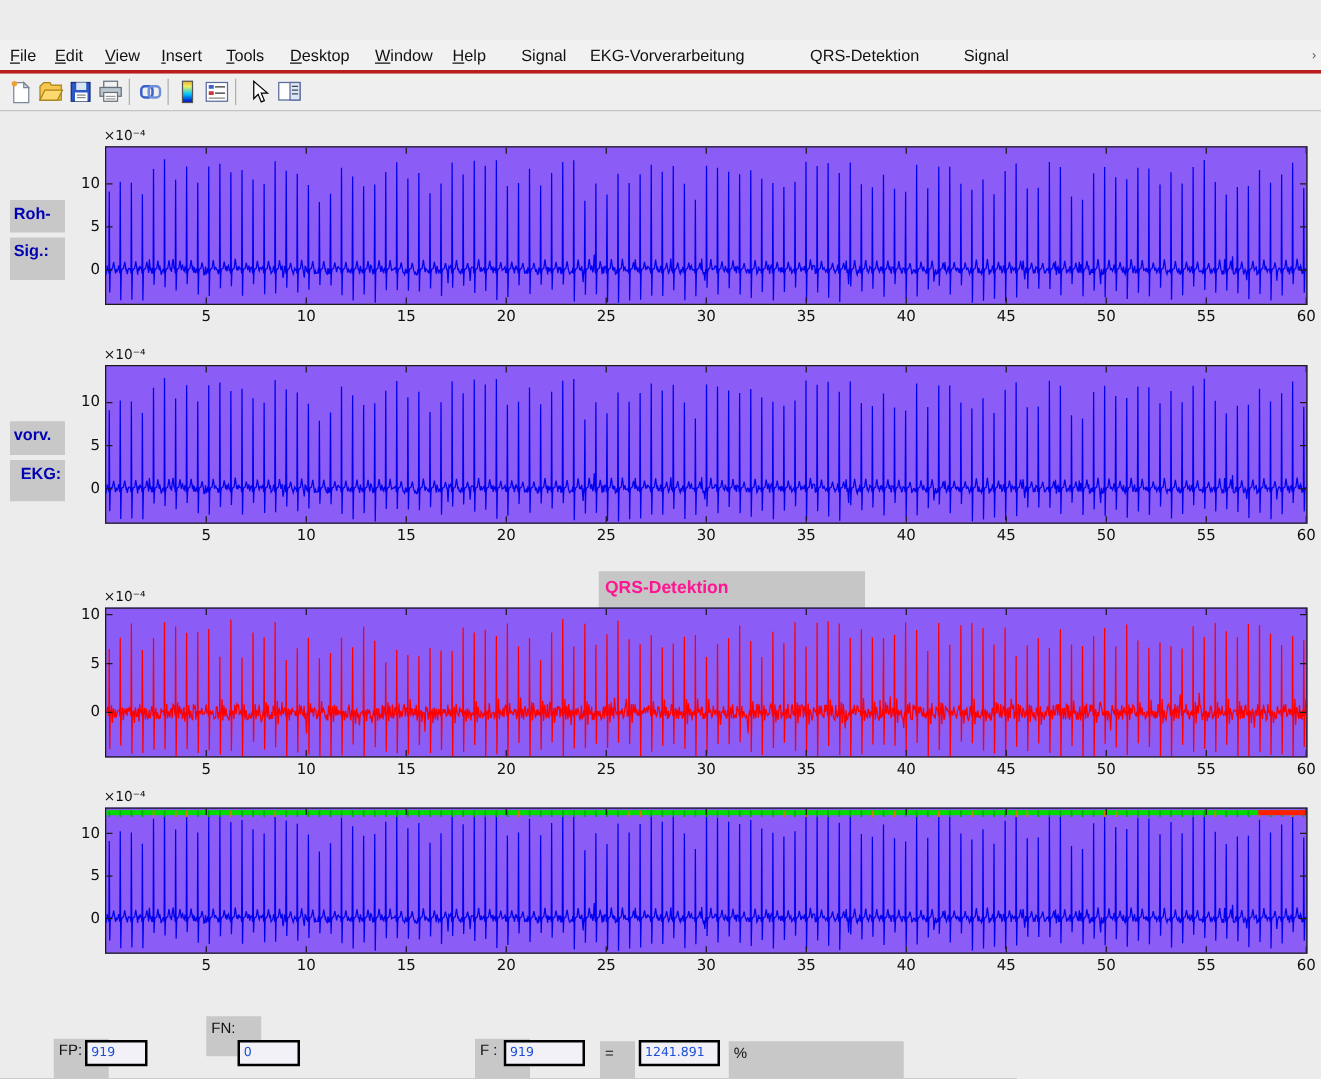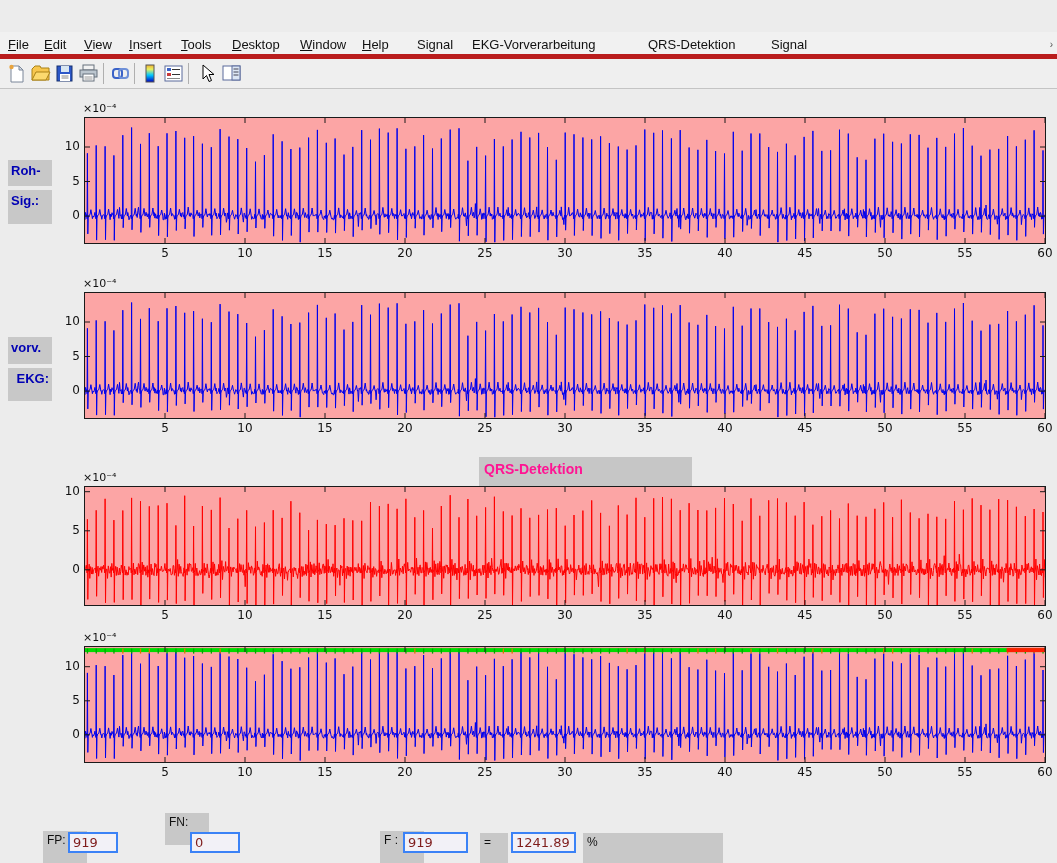--- a/index.html
+++ b/index.html
@@ -9,38 +9,38 @@
   
   #titlebar{position:absolute;left:0;top:0;width:1057px;height:32px;
     background:linear-gradient(#F7F7F7,#DCDCDC);border-bottom:1px solid #A8A8A8;box-sizing:border-box;}
   #window-title{position:absolute;left:0;top:0;width:100%;height:32px;line-height:32px;
     text-align:center;font-size:13px;font-weight:bold;color:#1a1a1a;}
   .win-btn{position:absolute;top:5px;width:22px;height:22px;line-height:22px;text-align:center;
     font-size:13px;font-weight:bold;color:#39404a;cursor:default;}
   #btn-min{right:66px;} #btn-max{right:34px;} #btn-close{right:6px;}
 
   #menubar{position:absolute;left:0;top:32px;width:1057px;height:27px;background:#F1F1F1;
-    border-bottom:5px solid #b91c1c;box-sizing:border-box;}
+    border-bottom:3px solid #b91c1c;box-sizing:border-box;}
   .menu-item{position:absolute;top:0;height:26px;line-height:26px;font-size:13px;color:#111;white-space:nowrap;}
   .menu-item .u{text-decoration:underline;}
   .menu-item:nth-child(1){left:8px;}  .menu-item:nth-child(2){left:44px;}
   .menu-item:nth-child(3){left:84px;} .menu-item:nth-child(4){left:129px;}
   .menu-item:nth-child(5){left:181px;}.menu-item:nth-child(6){left:232px;}
   .menu-item:nth-child(7){left:300px;}.menu-item:nth-child(8){left:362px;}
   .menu-item:nth-child(9){left:417px;}.menu-item:nth-child(10){left:472px;}
   .menu-item:nth-child(11){left:648px;}.menu-item:nth-child(12){left:771px;}
   #menu-overflow{position:absolute;right:4px;top:0;height:26px;line-height:26px;font-size:10px;color:#555;}
 
   #toolbar{position:absolute;left:0;top:59px;width:1057px;height:30px;background:#EFEFEF;
     border-bottom:1px solid #C4C4C4;box-sizing:border-box;}
   .tb-icon{position:absolute;top:4px;width:21px;height:21px;}
   .tb-sep{position:absolute;top:4px;width:1px;height:21px;background:#AFAFAF;}
 
   
-  .plot{position:absolute;background:#fca5a5;border:1px solid #1a1a1a;}
+  .plot{position:absolute;background:#8b5cf6;border:1px solid #1a1a1a;}
   .plot svg{position:absolute;left:0;top:0;}
   #plot1{left:84px;top:117px;width:960px;height:125px;}
   #plot2{left:84px;top:292px;width:960px;height:125px;}
   #plot3{left:84px;top:486px;width:960px;height:118px;}
   #plot4{left:84px;top:646px;width:960px;height:115px;}
 
   .exp-label{position:absolute;left:-2px;top:-16px;font-size:11px;color:#111;font-family:"DejaVu Sans",sans-serif;}
   .ytick{position:absolute;left:-30px;width:25px;text-align:right;font-size:12px;color:#111;
     font-family:"DejaVu Sans",sans-serif;}
   .xtick{position:absolute;width:26px;text-align:center;font-size:12px;color:#111;
@@ -58,22 +58,22 @@
     color:#FF1493;font-weight:bold;font-size:14px;padding:4px 5px;box-sizing:border-box;}
 
   
   .f-label{position:absolute;background:#C8C8C8;color:#111;font-size:12px;padding:2px 4px;
     box-sizing:border-box;z-index:1;}
   #fp-label {left:43px;top:831px;width:44px;height:32px;}
   #fn-label {left:165px;top:813px;width:44px;height:32px;}
   #f-label  {left:380px;top:831px;width:44px;height:32px;}
   #eq-label {left:480px;top:833px;width:28px;height:30px;}
   #pct-label{left:583px;top:833px;width:140px;height:30px;}
-  .f-input{position:absolute;height:21px;border:2px solid #3b82f6;background:#F2F1F7;color:#7f1d1d;
-    font-size:13px;font-family:"DejaVu Sans",sans-serif;padding:0 3px;box-sizing:border-box;z-index:2;}
+  .f-input{position:absolute;height:21px;border:2px solid #000000;background:#F2F1F7;color:#1d4ed8;
+    font-size:10px;font-family:"DejaVu Sans",sans-serif;padding:0 3px;box-sizing:border-box;z-index:2;}
   #fp-input {left:68px;top:832px;width:50px;}
   #fn-input {left:190px;top:832px;width:50px;}
   #f-input  {left:403px;top:832px;width:65px;}
   #res-input{left:511px;top:832px;width:65px;}
 </style>
 </head>
 <body>
 
 <div id="stage">
 

